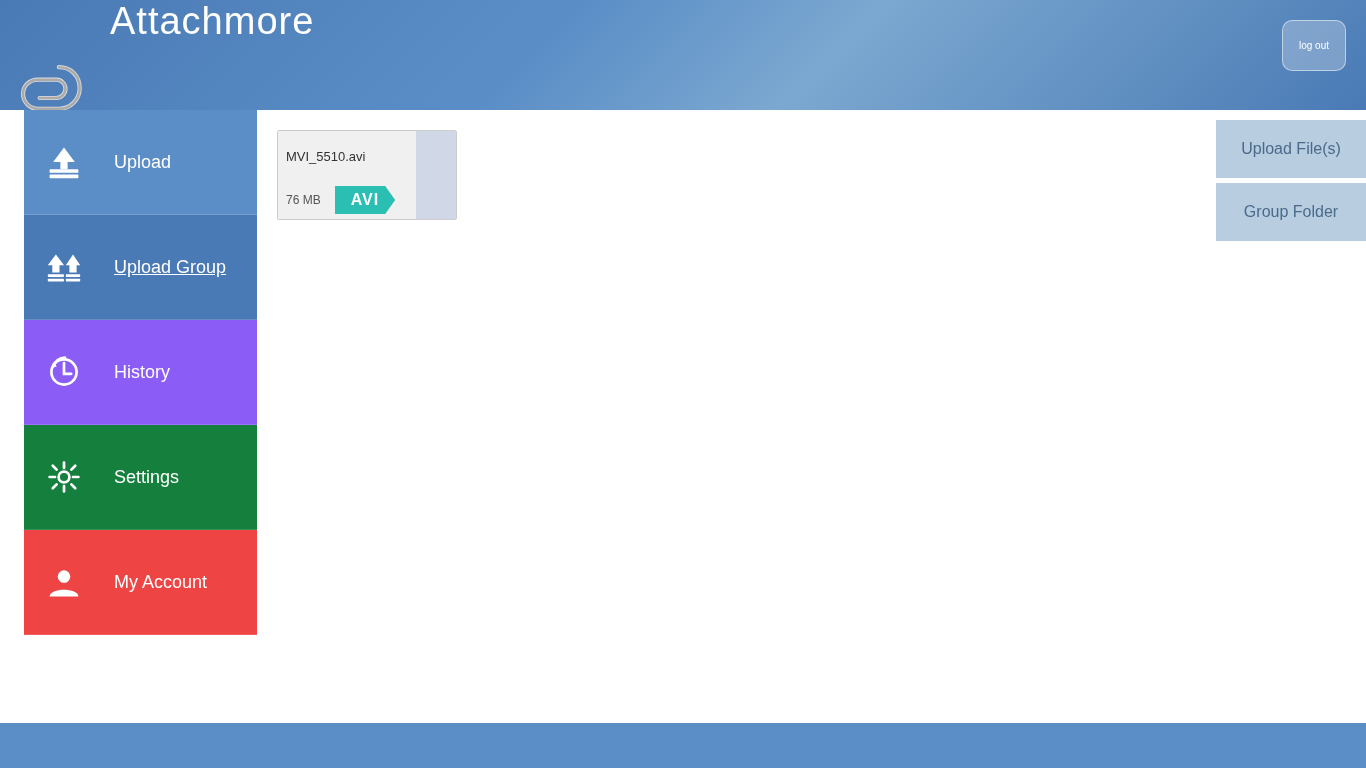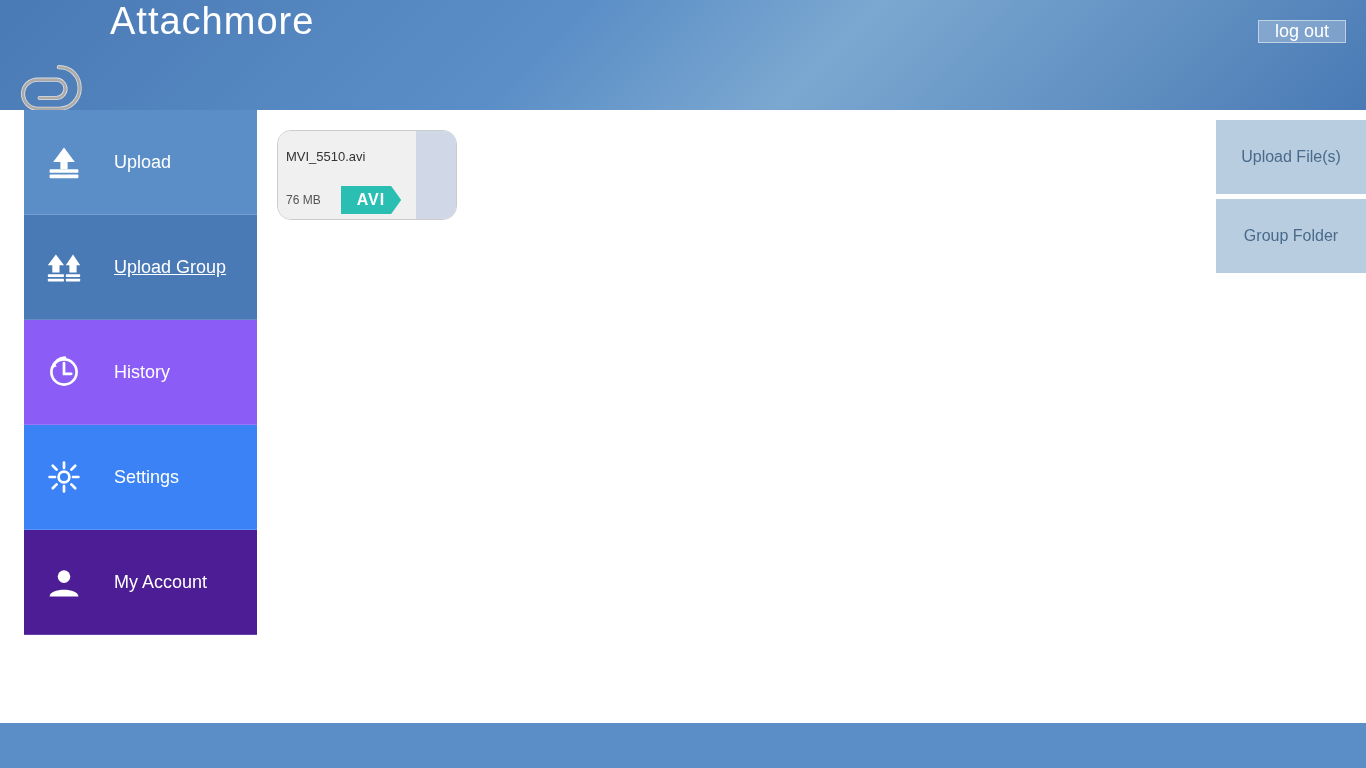--- a/index.html
+++ b/index.html
@@ -33,24 +33,24 @@
       width: 70px;
       height: 70px;
     }
     .logout-btn {
       position: absolute;
       right: 20px;
       top: 20px;
       background: rgba(255,255,255,0.25);
       color: #fff;
       border: 1px solid rgba(255,255,255,0.5);
-      padding: 0 16px;
-      font-size: 18px;
+      padding: 19px 16px;
+      font-size: 10px;
       cursor: pointer;
-      border-radius: 0;
+      border-radius: 10px;
     }
 
     
     .main-layout {
       flex: 1;
       display: flex;
       position: relative;
       background: #fff;
     }
 
@@ -70,22 +70,22 @@
       color: #fff;
       font-size: 18px;
       font-weight: 400;
       padding-left: 10px;
       gap: 20px;
       margin-left: 24px;
     }
     .sidebar-item.upload { background: #5b8ec7; }
     .sidebar-item.upload-group { background: #4a7ab5; text-decoration: underline; }
     .sidebar-item.history { background: #8b5cf6; }
-    .sidebar-item.settings { background: #3b82f6; }
-    .sidebar-item.my-account { background: #4c1d95; }
+    .sidebar-item.settings { background: #15803d; }
+    .sidebar-item.my-account { background: #ef4444; }
 
     .sidebar-icon {
       width: 60px;
       display: flex;
       align-items: center;
       justify-content: center;
       flex-shrink: 0;
     }
 
     
@@ -93,21 +93,21 @@
       flex: 1;
       padding: 20px;
       position: relative;
     }
 
     
     .file-card {
       width: 180px;
       height: 90px;
       border: 1px solid #ccc;
-      border-radius: 14px;
+      border-radius: 2px;
       overflow: hidden;
       background: #f5f5f5;
       display: flex;
       flex-direction: column;
       cursor: pointer;
     }
     .file-card-top {
       flex: 1;
       display: flex;
       align-items: center;
@@ -127,21 +127,21 @@
       width: 40px;
       height: 100%;
       background: #d0d8e8;
     }
     .file-card-bottom {
       height: 38px;
       display: flex;
       align-items: center;
       background: #f0f0f0;
       padding: 0 8px;
-      gap: 12px;
+      gap: 6px;
       position: relative;
     }
     .file-size {
       font-size: 12px;
       color: #555;
       margin-right: 8px;
     }
     .file-type-badge {
       background: #2bbfb3;
       color: #fff;
@@ -164,21 +164,21 @@
     .right-panel {
       width: 150px;
       display: flex;
       flex-direction: column;
       align-items: stretch;
       padding: 10px 0;
       gap: 5px;
       flex-shrink: 0;
     }
     .right-btn {
-      height: 74px;
+      height: 58px;
       background: #b8cde0;
       color: #4a6a8a;
       font-size: 16px;
       font-weight: 400;
       border: none;
       cursor: pointer;
       display: flex;
       align-items: center;
       justify-content: center;
       text-align: center;

